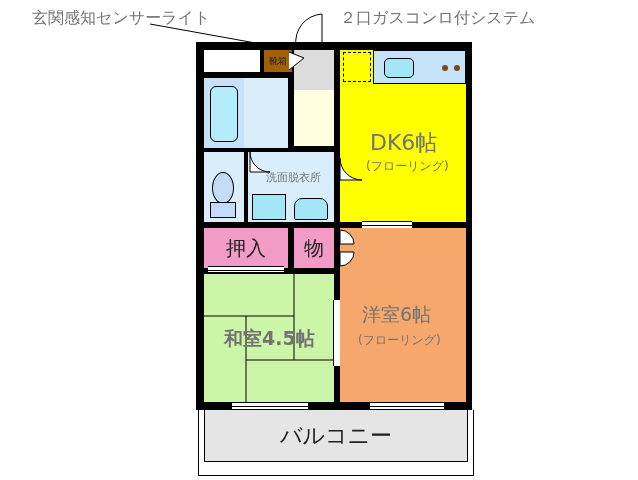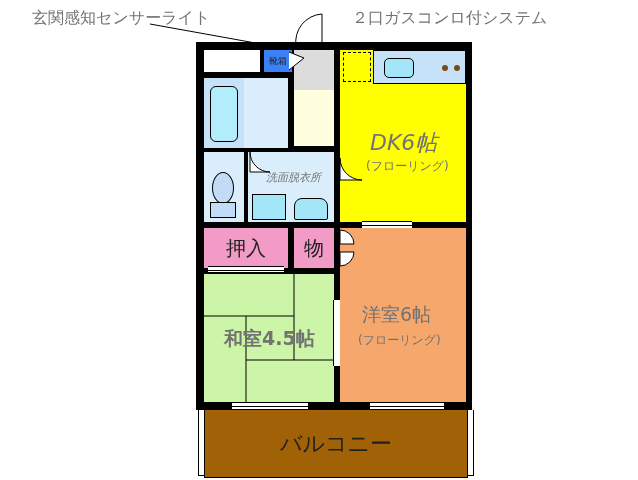--- a/index.html
+++ b/index.html
@@ -13,58 +13,58 @@
 </style>
 </head>
 <body>
 
 <div class="label" style="left:32px;top:8px;font-size:16px;">玄関感知センサーライト</div>
 <svg class="abs" style="left:0;top:0;" width="638" height="480">
   <line x1="150" y1="24" x2="272" y2="46" stroke="#000" stroke-width="1"></line>
 
   <path d="M 296 46 A 28 28 0 0 1 322 14 L 322 46" fill="none" stroke="#000" stroke-width="1"></path>
 </svg>
-<div class="label" style="left:352px;top:8px;font-size:16px;">２口ガスコンロ付システム</div>
+<div class="label" style="left:340px;top:8px;font-size:16px;">２口ガスコンロ付システム</div>
 
 <div class="abs" style="left:196px;top:42px;width:276px;height:368px;background:#000;"></div>
 
 <div class="abs" style="left:204px;top:50px;width:56px;height:22px;background:#fff;"></div>
 
-<div class="abs" style="left:264px;top:50px;width:28px;height:22px;background:#3b82f6;display:flex;align-items:center;justify-content:center;">
+<div class="abs" style="left:264px;top:50px;width:28px;height:22px;background:#a16207;display:flex;align-items:center;justify-content:center;">
   <span style="font-size:9px;color:#222;">靴箱</span>
 </div>
 
 <div class="abs" style="left:294px;top:50px;width:40px;height:40px;background:#dcdcdc;"></div>
 <div class="label" style="left:296px;top:64px;font-size:15px;margin-top:28px;">玄関</div>
 <svg class="abs" style="left:288px;top:50px;" width="20" height="30">
   <path d="M1 2 L16 8 L1 20" fill="#fff" stroke="#000" stroke-width="1"></path>
 </svg>
 
 <div class="abs" style="left:294px;top:90px;width:40px;height:56px;background:#ffffe0;"></div>
 
 <div class="abs" style="left:204px;top:78px;width:40px;height:70px;background:#c6e2f9;"></div>
 <div class="abs" style="left:210px;top:86px;width:28px;height:56px;background:#b3ecfa;border:1px solid #000;border-radius:6px;"></div>
 <div class="abs" style="left:244px;top:78px;width:44px;height:70px;background:#d9eefa;"></div>
 
 <div class="abs" style="left:248px;top:152px;width:86px;height:70px;background:#d9eefa;"></div>
-<div class="label" style="left:266px;top:170px;font-size:11px;font-style:italic;">洗面脱衣所</div>
+<div class="label" style="left:266px;top:170px;font-size:11px;">洗面脱衣所</div>
 <div class="abs" style="left:252px;top:194px;width:34px;height:26px;background:#a3e6f7;border:1px solid #000;"></div>
 <div class="abs" style="left:294px;top:198px;width:34px;height:22px;background:#a3e6f7;border:1px solid #000;border-radius:8px 8px 2px 2px;"></div>
 
 <div class="abs" style="left:204px;top:152px;width:40px;height:70px;background:#d9eefa;"></div>
 <div class="abs" style="left:212px;top:172px;width:22px;height:32px;background:#c2dcf7;border:1px solid #000;border-radius:50%;"></div>
 <div class="abs" style="left:210px;top:202px;width:26px;height:16px;background:#c2dcf7;border:1px solid #000;"></div>
 
 <div class="abs" style="left:340px;top:50px;width:126px;height:172px;background:#ffff00;"></div>
 <div class="abs" style="left:373px;top:50px;width:93px;height:34px;background:#c6e2f9;border:1px solid #000;"></div>
 <div class="abs" style="left:343px;top:52px;width:28px;height:30px;border:1px dashed #000;"></div>
 <div class="abs" style="left:384px;top:58px;width:30px;height:20px;background:#a3e6f7;border:1px solid #000;border-radius:5px;"></div>
 <div class="abs" style="left:442px;top:65px;width:6px;height:6px;background:#7a4a1a;border-radius:50%;"></div>
 <div class="abs" style="left:454px;top:65px;width:6px;height:6px;background:#7a4a1a;border-radius:50%;"></div>
-<div class="label" style="left:370px;top:128px;font-size:22px;font-style:italic;">DK6帖</div>
+<div class="label" style="left:370px;top:128px;font-size:22px;">DK6帖</div>
 <div class="label" style="left:366px;top:158px;font-size:12px;">(フローリング)</div>
 <div class="win" style="left:362px;top:221px;width:50px;height:6px;"></div>
 
 <div class="abs" style="left:204px;top:228px;width:84px;height:40px;background:#f29bc6;display:flex;align-items:center;justify-content:center;">
   <span style="font-size:20px;color:#222;">押入</span>
 </div>
 
 <div class="abs" style="left:294px;top:228px;width:40px;height:40px;background:#f29bc6;display:flex;align-items:center;justify-content:center;">
   <span style="font-size:20px;color:#222;">物</span>
 </div>
@@ -87,15 +87,15 @@
 <div class="win" style="left:370px;top:402px;width:74px;height:6px;"></div>
 
 <svg class="abs" style="left:0;top:0;" width="638" height="480">
   <path d="M 340 158 A 22 22 0 0 0 362 180 L 340 180 Z" fill="#fff" stroke="#000" stroke-width="1"></path>
   <path d="M 340 230 A 14 14 0 0 1 354 244 L 340 244 Z" fill="#fff" stroke="#000" stroke-width="1"></path>
   <path d="M 340 266 A 14 14 0 0 0 354 252 L 340 252 Z" fill="#fff" stroke="#000" stroke-width="1"></path>
   <path d="M 250 152 A 20 20 0 0 0 270 172 L 250 172 Z" fill="#fff" stroke="#000" stroke-width="1"></path>
 </svg>
 
 <div class="abs" style="left:198px;top:410px;width:276px;height:66px;background:#fff;border:1px solid #000;border-top:none;"></div>
-<div class="abs" style="left:204px;top:410px;width:264px;height:68px;background:#a16207;border:1px solid #000;border-top:none;display:flex;align-items:center;justify-content:center;">
+<div class="abs" style="left:204px;top:410px;width:264px;height:52px;background:#e5e5e5;border:1px solid #000;border-top:none;display:flex;align-items:center;justify-content:center;">
   <span style="font-size:22px;color:#222;">バルコニー</span>
 </div>
 
 </body></html>

